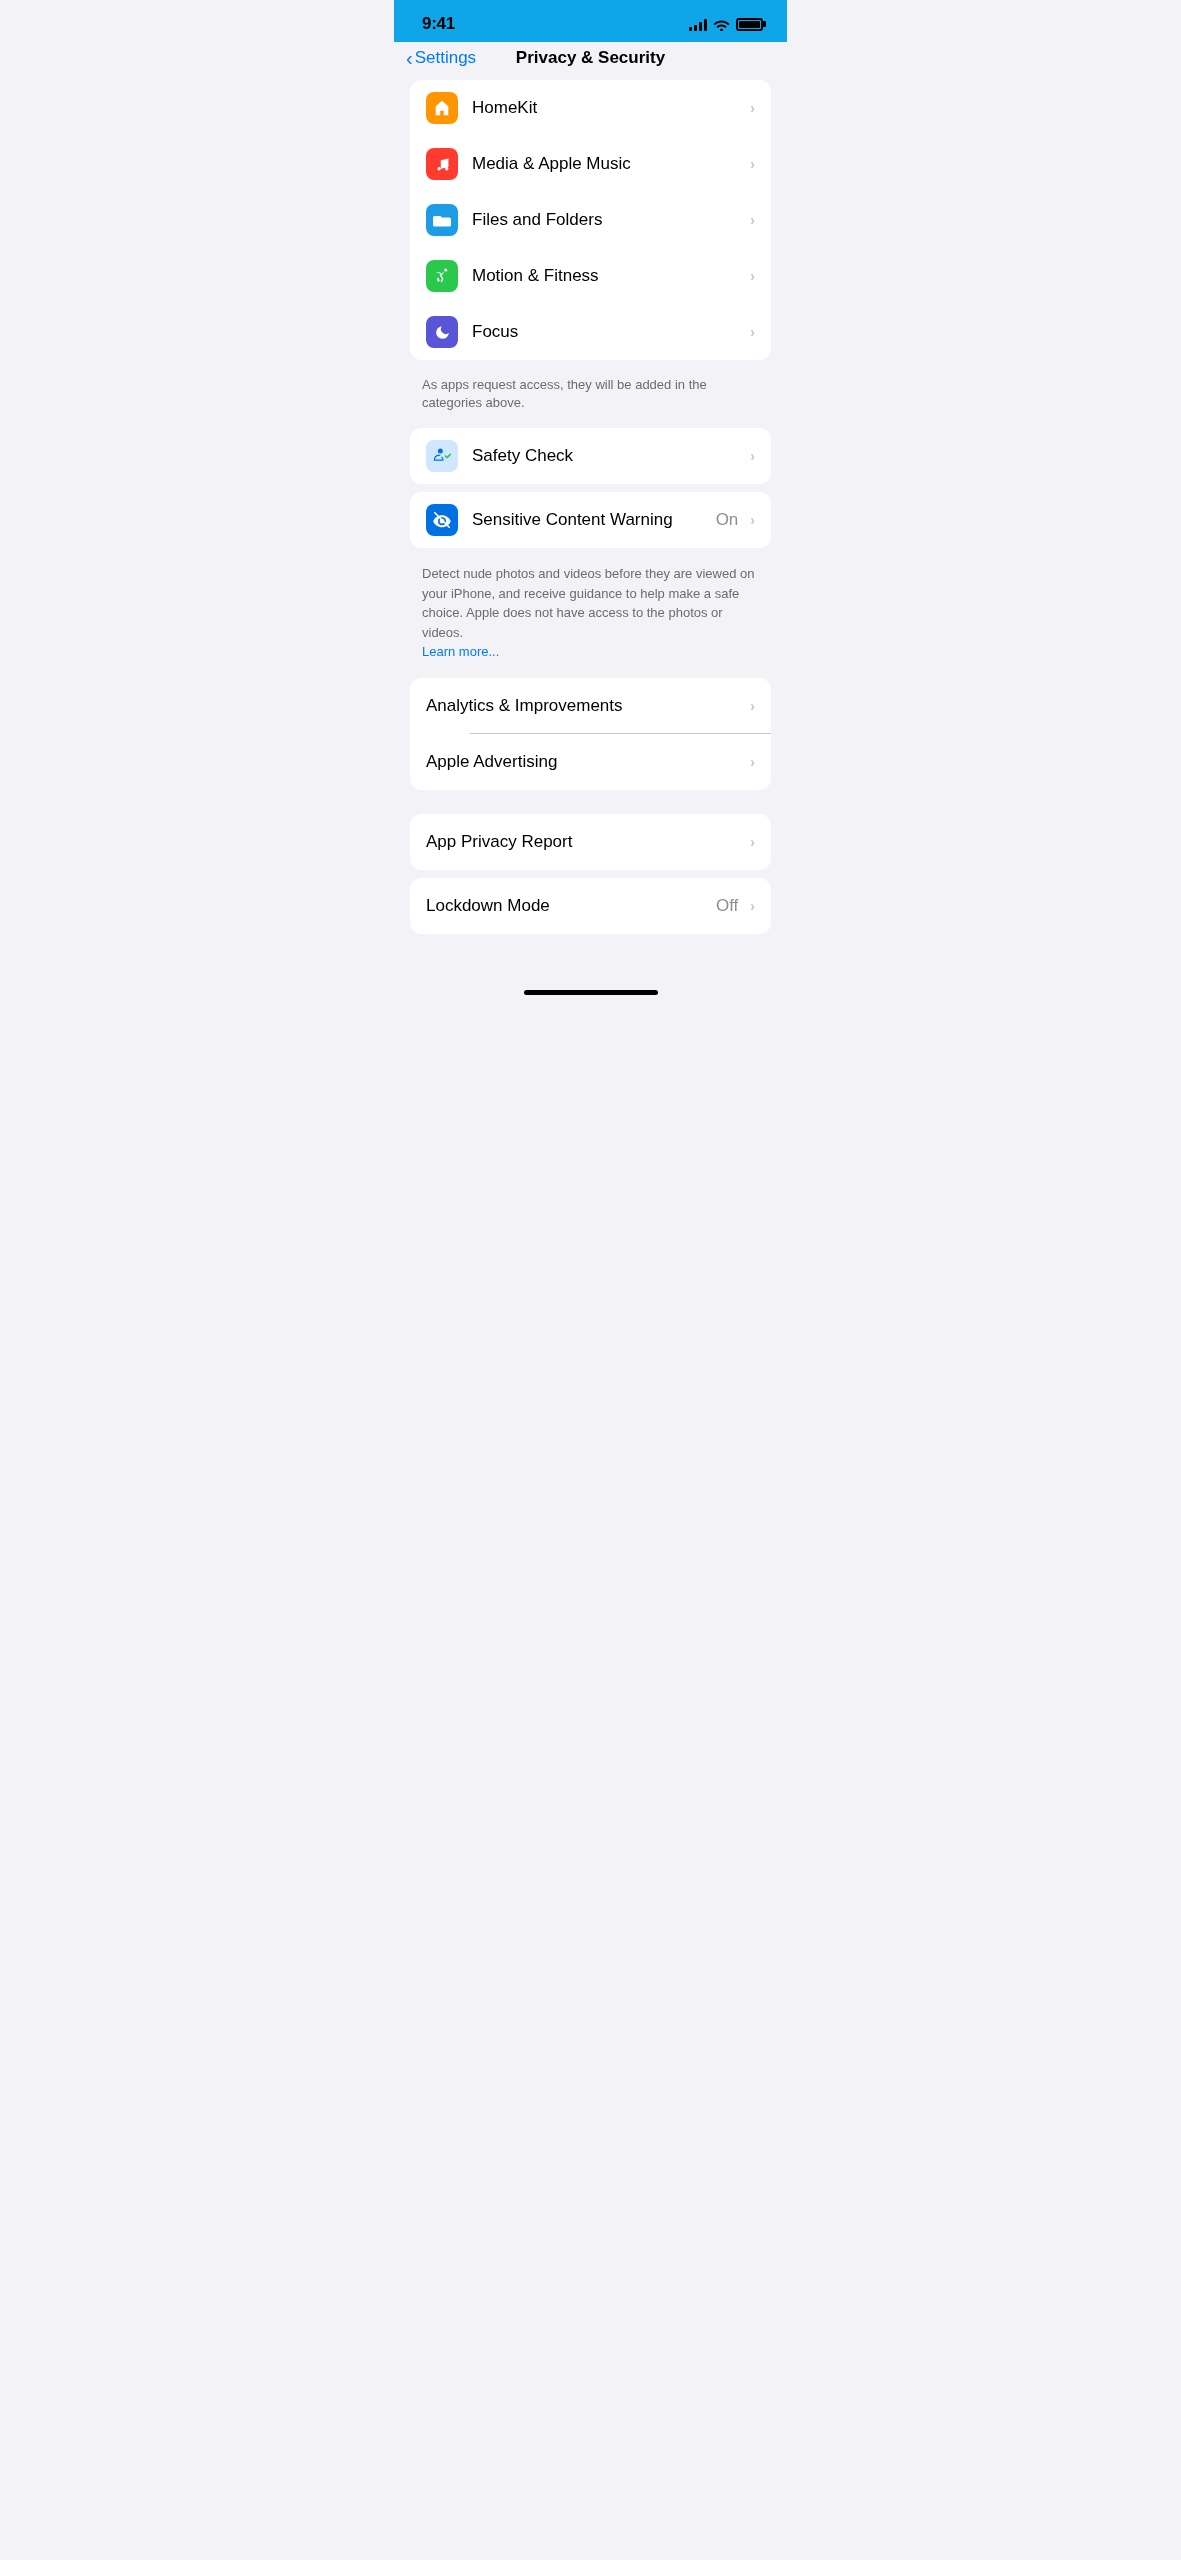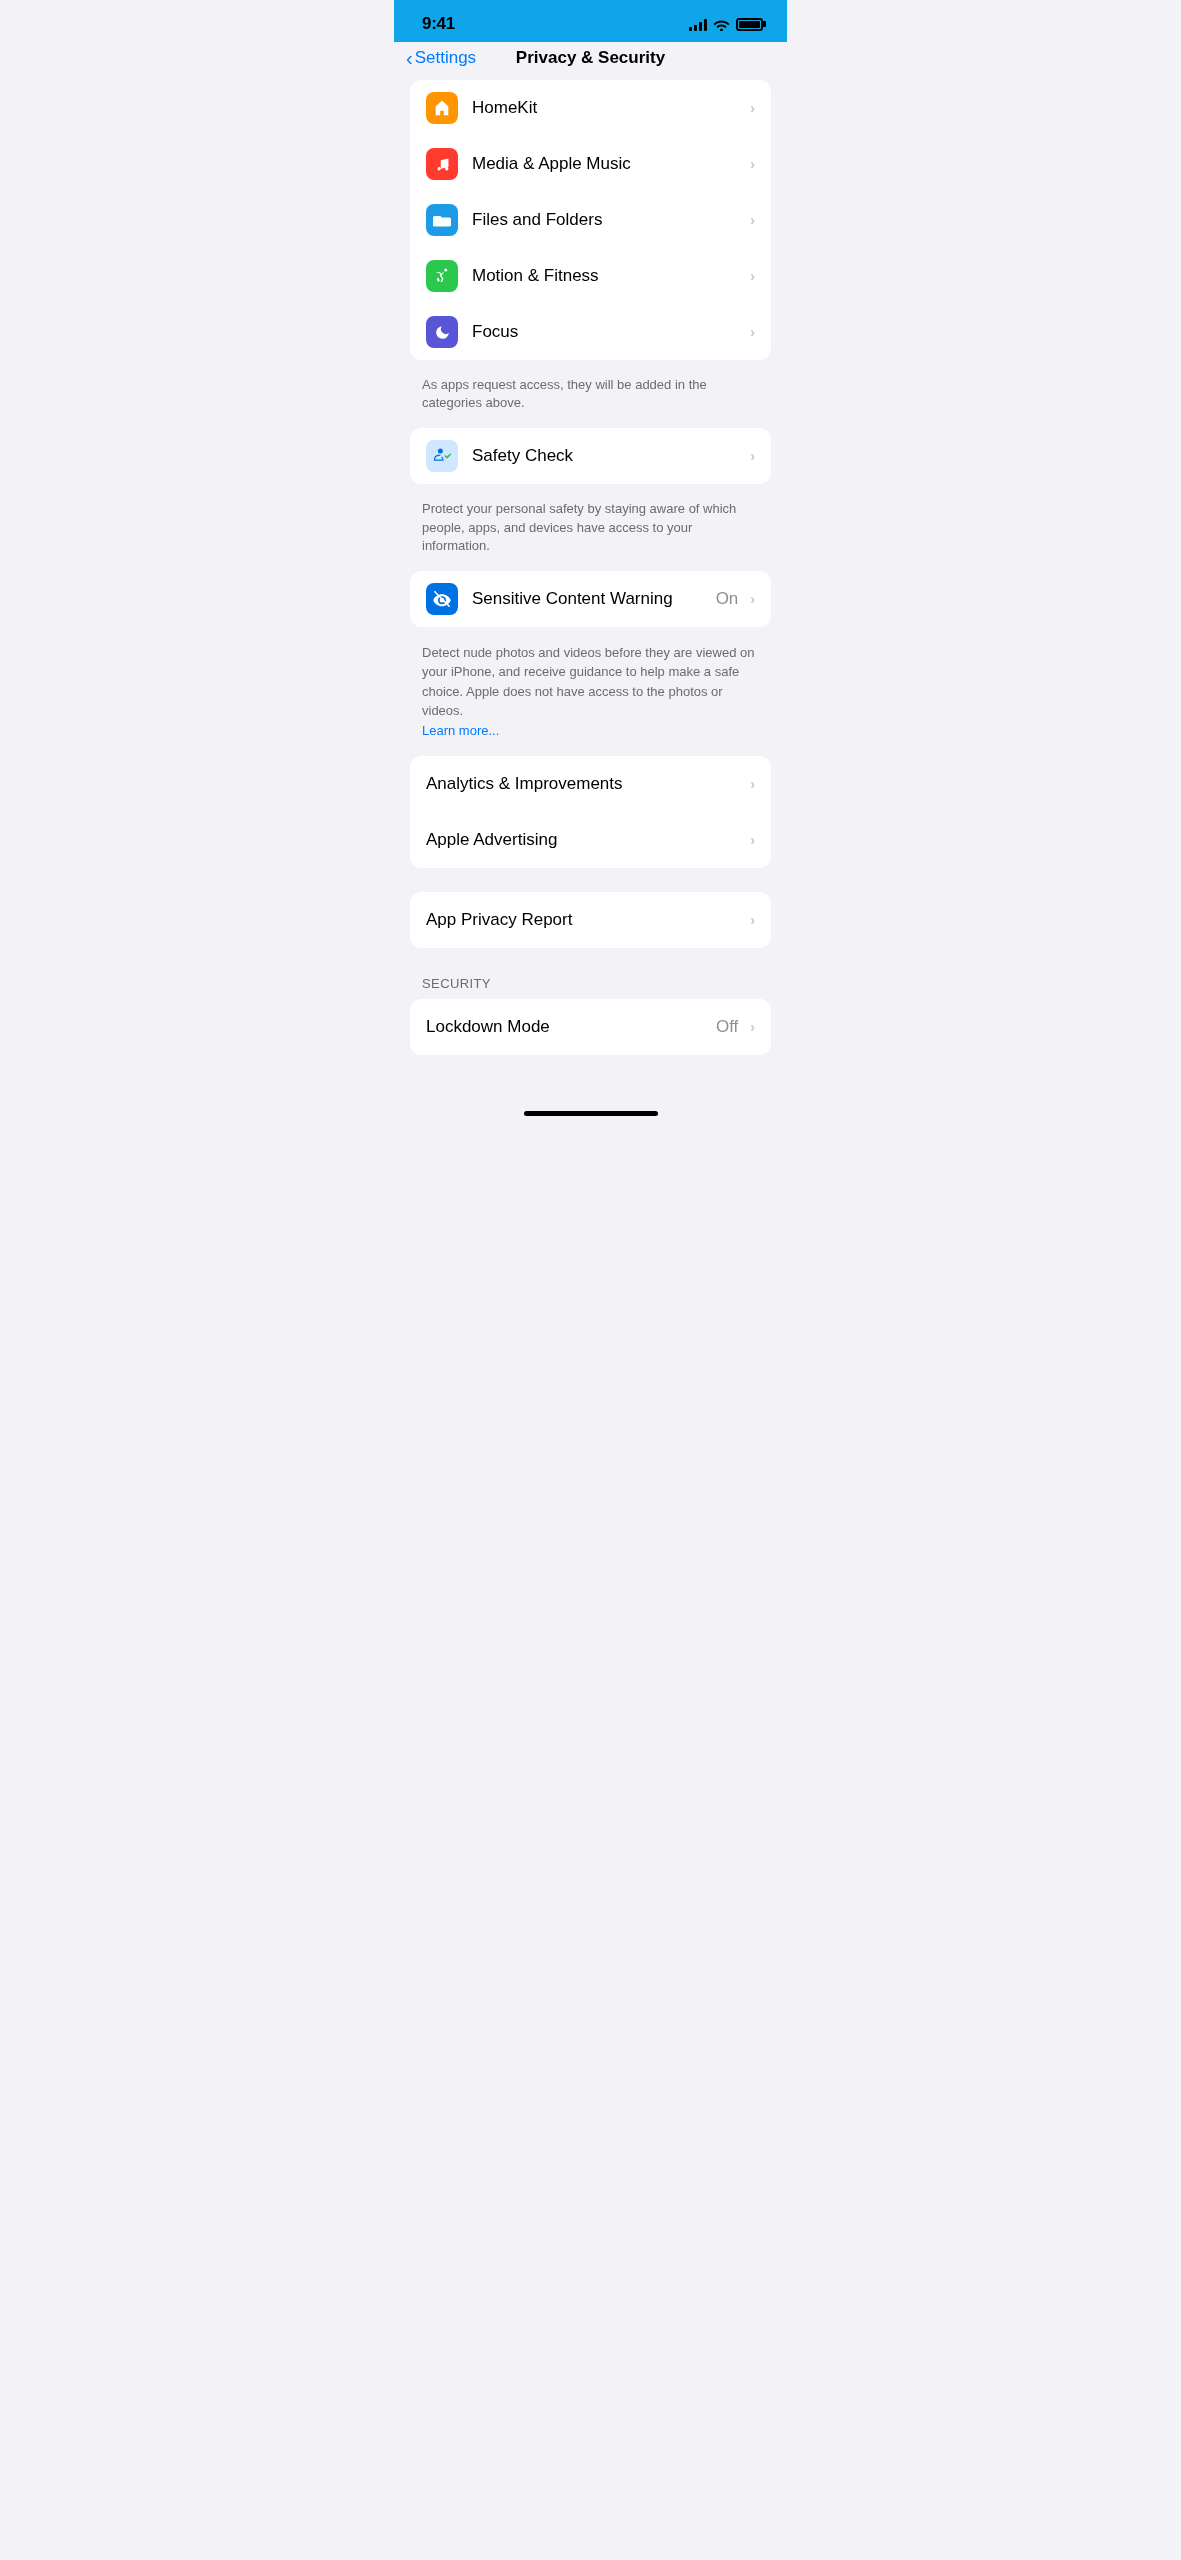--- a/index.html
+++ b/index.html
@@ -343,21 +343,20 @@
           <circle cx="10" cy="6" r="3" fill="#0071e3"></circle>
           <path d="M10 11c-4 0-7 2-7 5v1h10v-1c0-1-.5-2-1.5-3" stroke="#0071e3" stroke-width="1.5" fill="none"></path>
           <path d="M16 12l2 2 4-4" stroke="#34c759" stroke-width="2" stroke-linecap="round" stroke-linejoin="round"></path>
         </svg>
       </div>
       <span class="list-item-label">Safety Check</span>
       <span class="chevron-right">›</span>
     </div>
   </div>
 
-  <div class="section-note">Protect your personal safety by staying aware of which people, apps, and devices have access to your information.</div>
 
   <div class="section-group">
     <div class="list-item">
       <div class="sensitive-icon">
         <svg width="20" height="16" viewBox="0 0 24 20" fill="white">
           <path d="M12 4C7 4 2.7 7.1 1 11.5 2.7 15.9 7 19 12 19s9.3-3.1 11-7.5C21.3 7.1 17 4 12 4zm0 12.5a5 5 0 110-10 5 5 0 010 10zm0-8a3 3 0 100 6 3 3 0 000-6z"></path>
           <path d="M3 1l18 18" stroke="white" stroke-width="2" stroke-linecap="round"></path>
         </svg>
       </div>
       <span class="list-item-label">Sensitive Content Warning</span>
@@ -379,21 +378,20 @@
     </div>
   </div>
 
   <div class="section-group" style="margin-top: 24px;">
     <div class="list-item">
       <span class="list-item-label">App Privacy Report</span>
       <span class="chevron-right">›</span>
     </div>
   </div>
 
-  <div class="section-label">SECURITY</div>
 
   <div class="section-group">
     <div class="list-item">
       <span class="list-item-label">Lockdown Mode</span>
       <span class="item-value">Off</span>
       <span class="chevron-right">›</span>
     </div>
   </div>
 
 </div>

